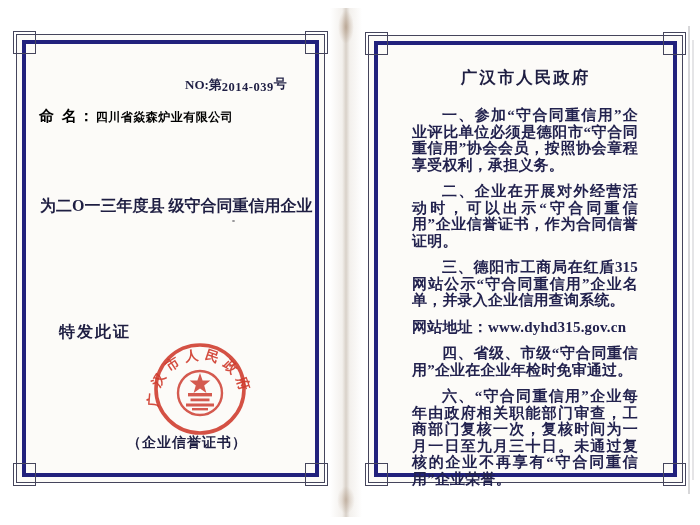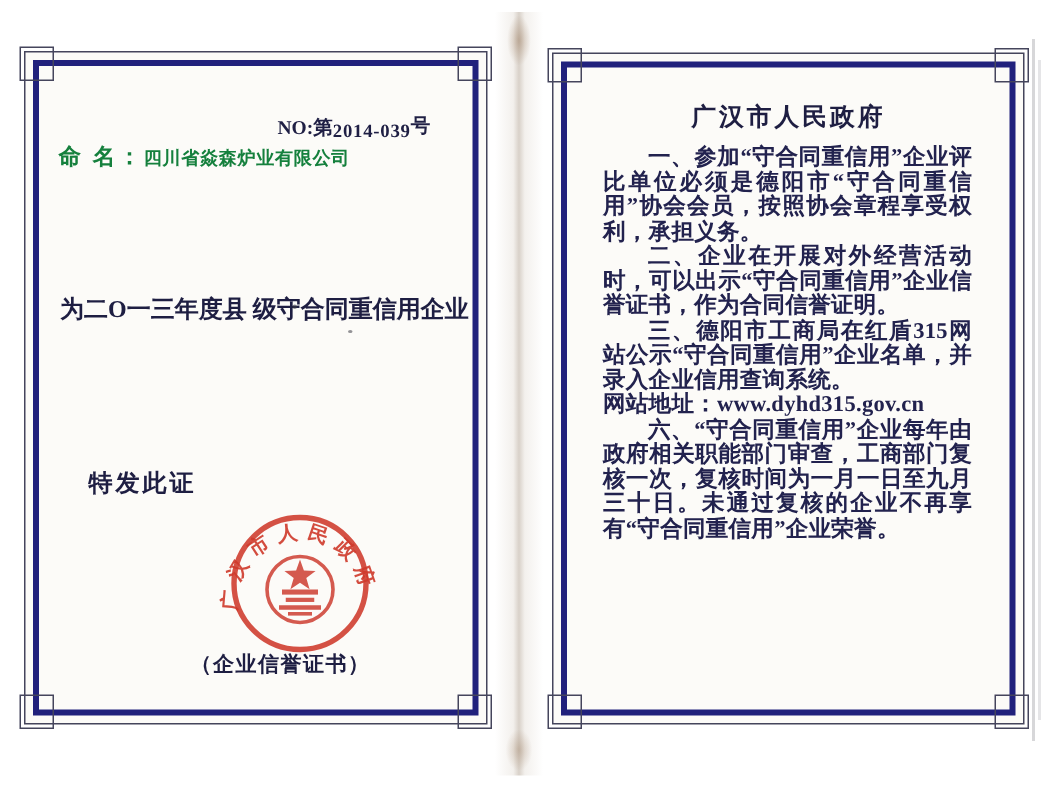--- a/index.html
+++ b/index.html
@@ -27,34 +27,34 @@
   .corner.tl{left:-4px;top:-4px;}
   .corner.tr{right:-4px;top:-4px;}
   .corner.bl{left:-4px;bottom:-4px;}
   .corner.br{right:-4px;bottom:-4px;}
 
   
   #left-page{left:16px;top:34px;width:307px;height:447px;}
   .serial{position:absolute;top:41px;left:168px;font-size:13px;white-space:nowrap;color:#1f1f44;}
   .serial .num{font-size:12.5px;position:relative;top:2px;letter-spacing:.5px;}
   .serial .suffix{position:relative;top:-1px;}
-  .name-line{position:absolute;top:60px;left:22px;white-space:nowrap;display:flex;align-items:baseline;color:#15803d;justify-content:flex-end;}
+  .name-line{position:absolute;top:72px;left:22px;white-space:nowrap;display:flex;align-items:baseline;color:#000000;justify-content:flex-end;}
   .name-label{font-size:15px;letter-spacing:2px;}
   .company{font-size:12px;letter-spacing:.5px;}
   .award-line{position:absolute;top:161px;left:23px;width:278px;font-size:16px;white-space:nowrap;color:#1e1e42;}
-  .issue-line{position:absolute;top:277px;left:42px;font-size:16px;letter-spacing:2px;color:#1e1e42;}
+  .issue-line{position:absolute;top:287px;left:42px;font-size:16px;letter-spacing:2px;color:#1e1e42;}
   .date-line{position:absolute;top:350px;left:131px;font-size:16px;letter-spacing:2.5px;z-index:2;color:#20204c;white-space:nowrap;}
   .validity-line{position:absolute;top:399px;left:110px;font-size:14px;letter-spacing:1px;color:#1e1e42;}
   #seal{position:absolute;left:127px;top:298px;z-index:3;mix-blend-mode:multiply;}
 
   
   #right-page{left:368px;top:35px;width:313px;height:446px;}
   .notice-title{position:absolute;top:31px;left:0;width:100%;text-align:center;font-size:16.5px;letter-spacing:2px;color:#1e1e42;}
   .notice-body{position:absolute;top:61px;left:33px;width:246px;font-size:15px;line-height:16.5px;color:#22224e;}
-  .notice-body p{margin:0;text-align:justify;letter-spacing:0.2px;}
+  .notice-body p{margin:10px;text-align:justify;letter-spacing:0.2px;}
   .notice-body p.indent{text-indent:2em;}
 
   
   .fold{
     position:absolute;left:330px;top:8px;width:32px;height:509px;z-index:5;pointer-events:none;
     background:linear-gradient(90deg,rgba(170,150,125,0) 0%,rgba(170,150,125,.14) 38%,rgba(142,120,96,.34) 50%,rgba(170,150,125,.14) 62%,rgba(170,150,125,0) 100%);
   }
   .fold-top{position:absolute;left:338px;top:10px;width:16px;height:34px;border-radius:50%;background:radial-gradient(rgba(150,118,88,.45),rgba(150,118,88,0) 70%);z-index:5;}
   .fold-bottom{position:absolute;left:337px;top:486px;width:18px;height:28px;border-radius:50%;background:radial-gradient(rgba(150,118,88,.35),rgba(150,118,88,0) 70%);z-index:5;}
   .paper-edge{position:absolute;top:26px;height:468px;width:1.5px;background:rgba(110,110,120,.28);z-index:5;}
@@ -117,20 +117,21 @@
   <div class="corner bl"></div>
   <div class="corner br"></div>
 
   <div class="notice-title">广汉市人民政府</div>
 
   <div class="notice-body">
     <p class="indent">一、参加“守合同重信用”企业评比单位必须是德阳市“守合同重信用”协会会员，按照协会章程享受权利，承担义务。</p>
     <p class="indent">二、企业在开展对外经营活动时，可以出示“守合同重信用”企业信誉证书，作为合同信誉证明。</p>
     <p class="indent">三、德阳市工商局在红盾315网站公示“守合同重信用”企业名单，并录入企业信用查询系统。</p>
     <p>网站地址：www.dyhd315.gov.cn</p>
+    <p class="indent">四、省级、市级“守合同重信用”企业在企业年检时免审通过。</p>
     <p class="indent">六、“守合同重信用”企业每年由政府相关职能部门审查，工商部门复核一次，复核时间为一月一日至九月三十日。未通过复核的企业不再享有“守合同重信用”企业荣誉。</p>
   </div>
 </div>
 
 <div class="fold"></div>
 <div class="fold-top"></div>
 <div class="fold-bottom"></div>
 <div class="paper-edge edge1"></div>
 <div class="paper-edge edge2"></div>
 

